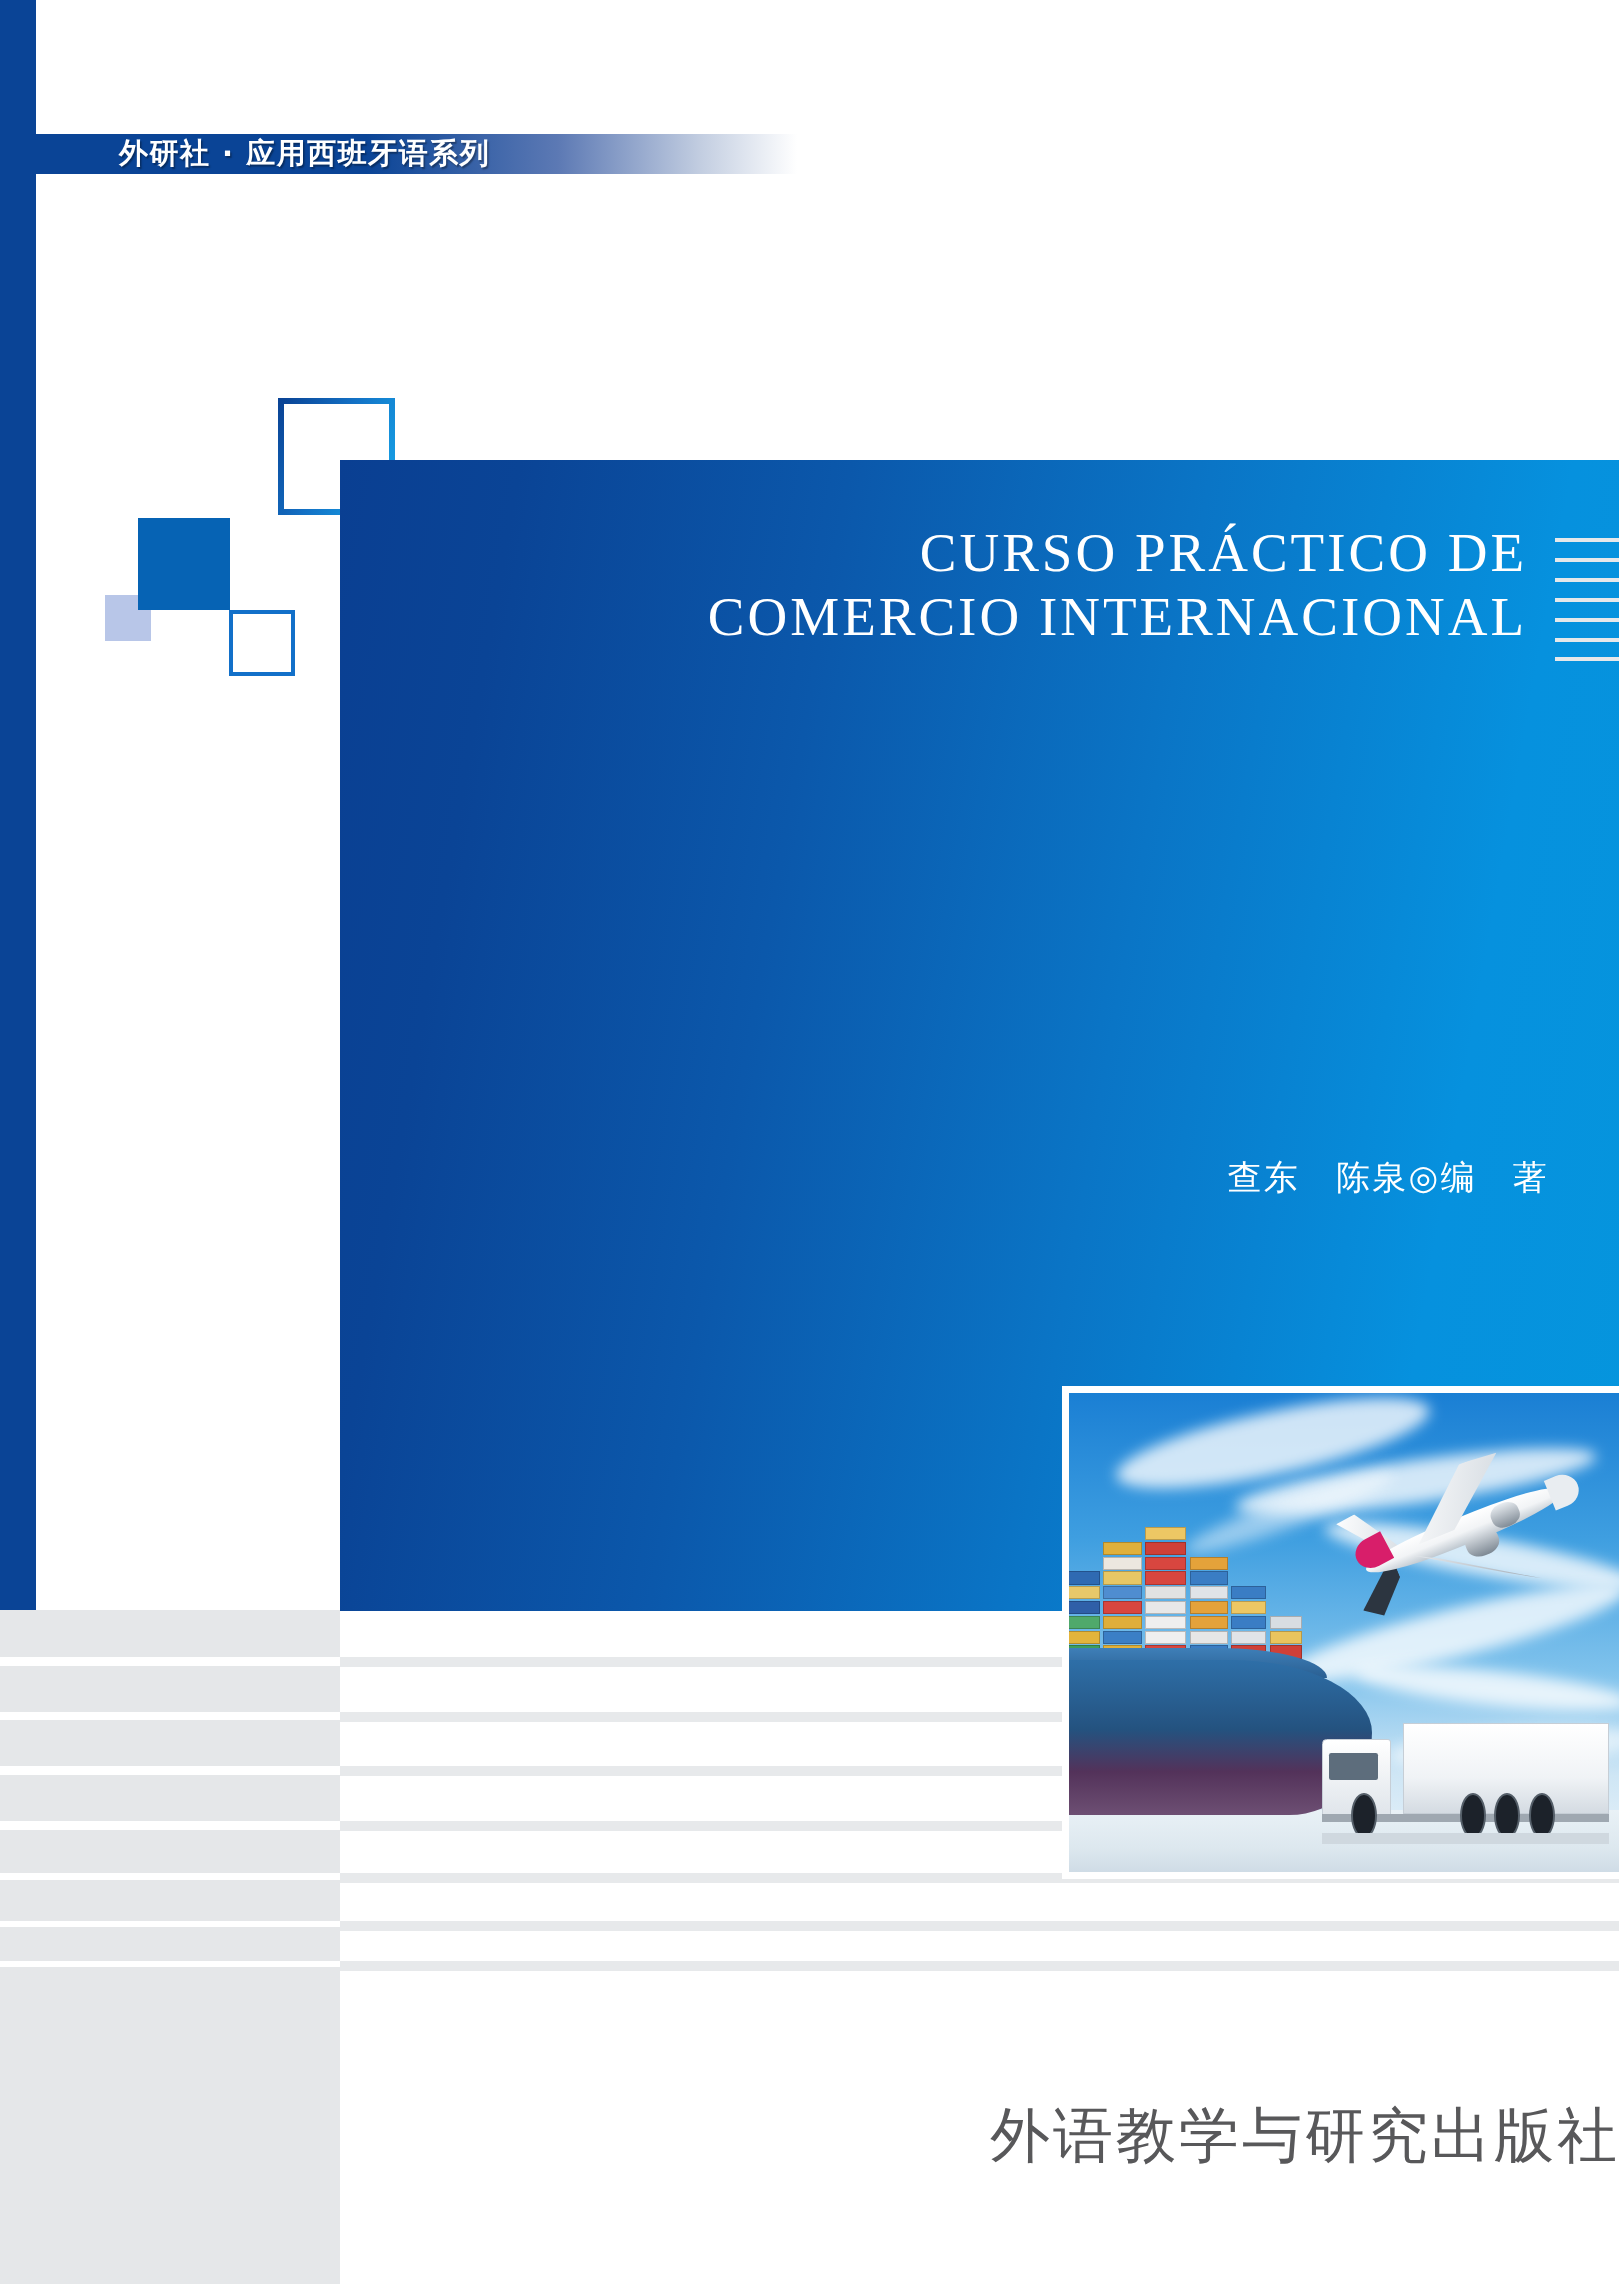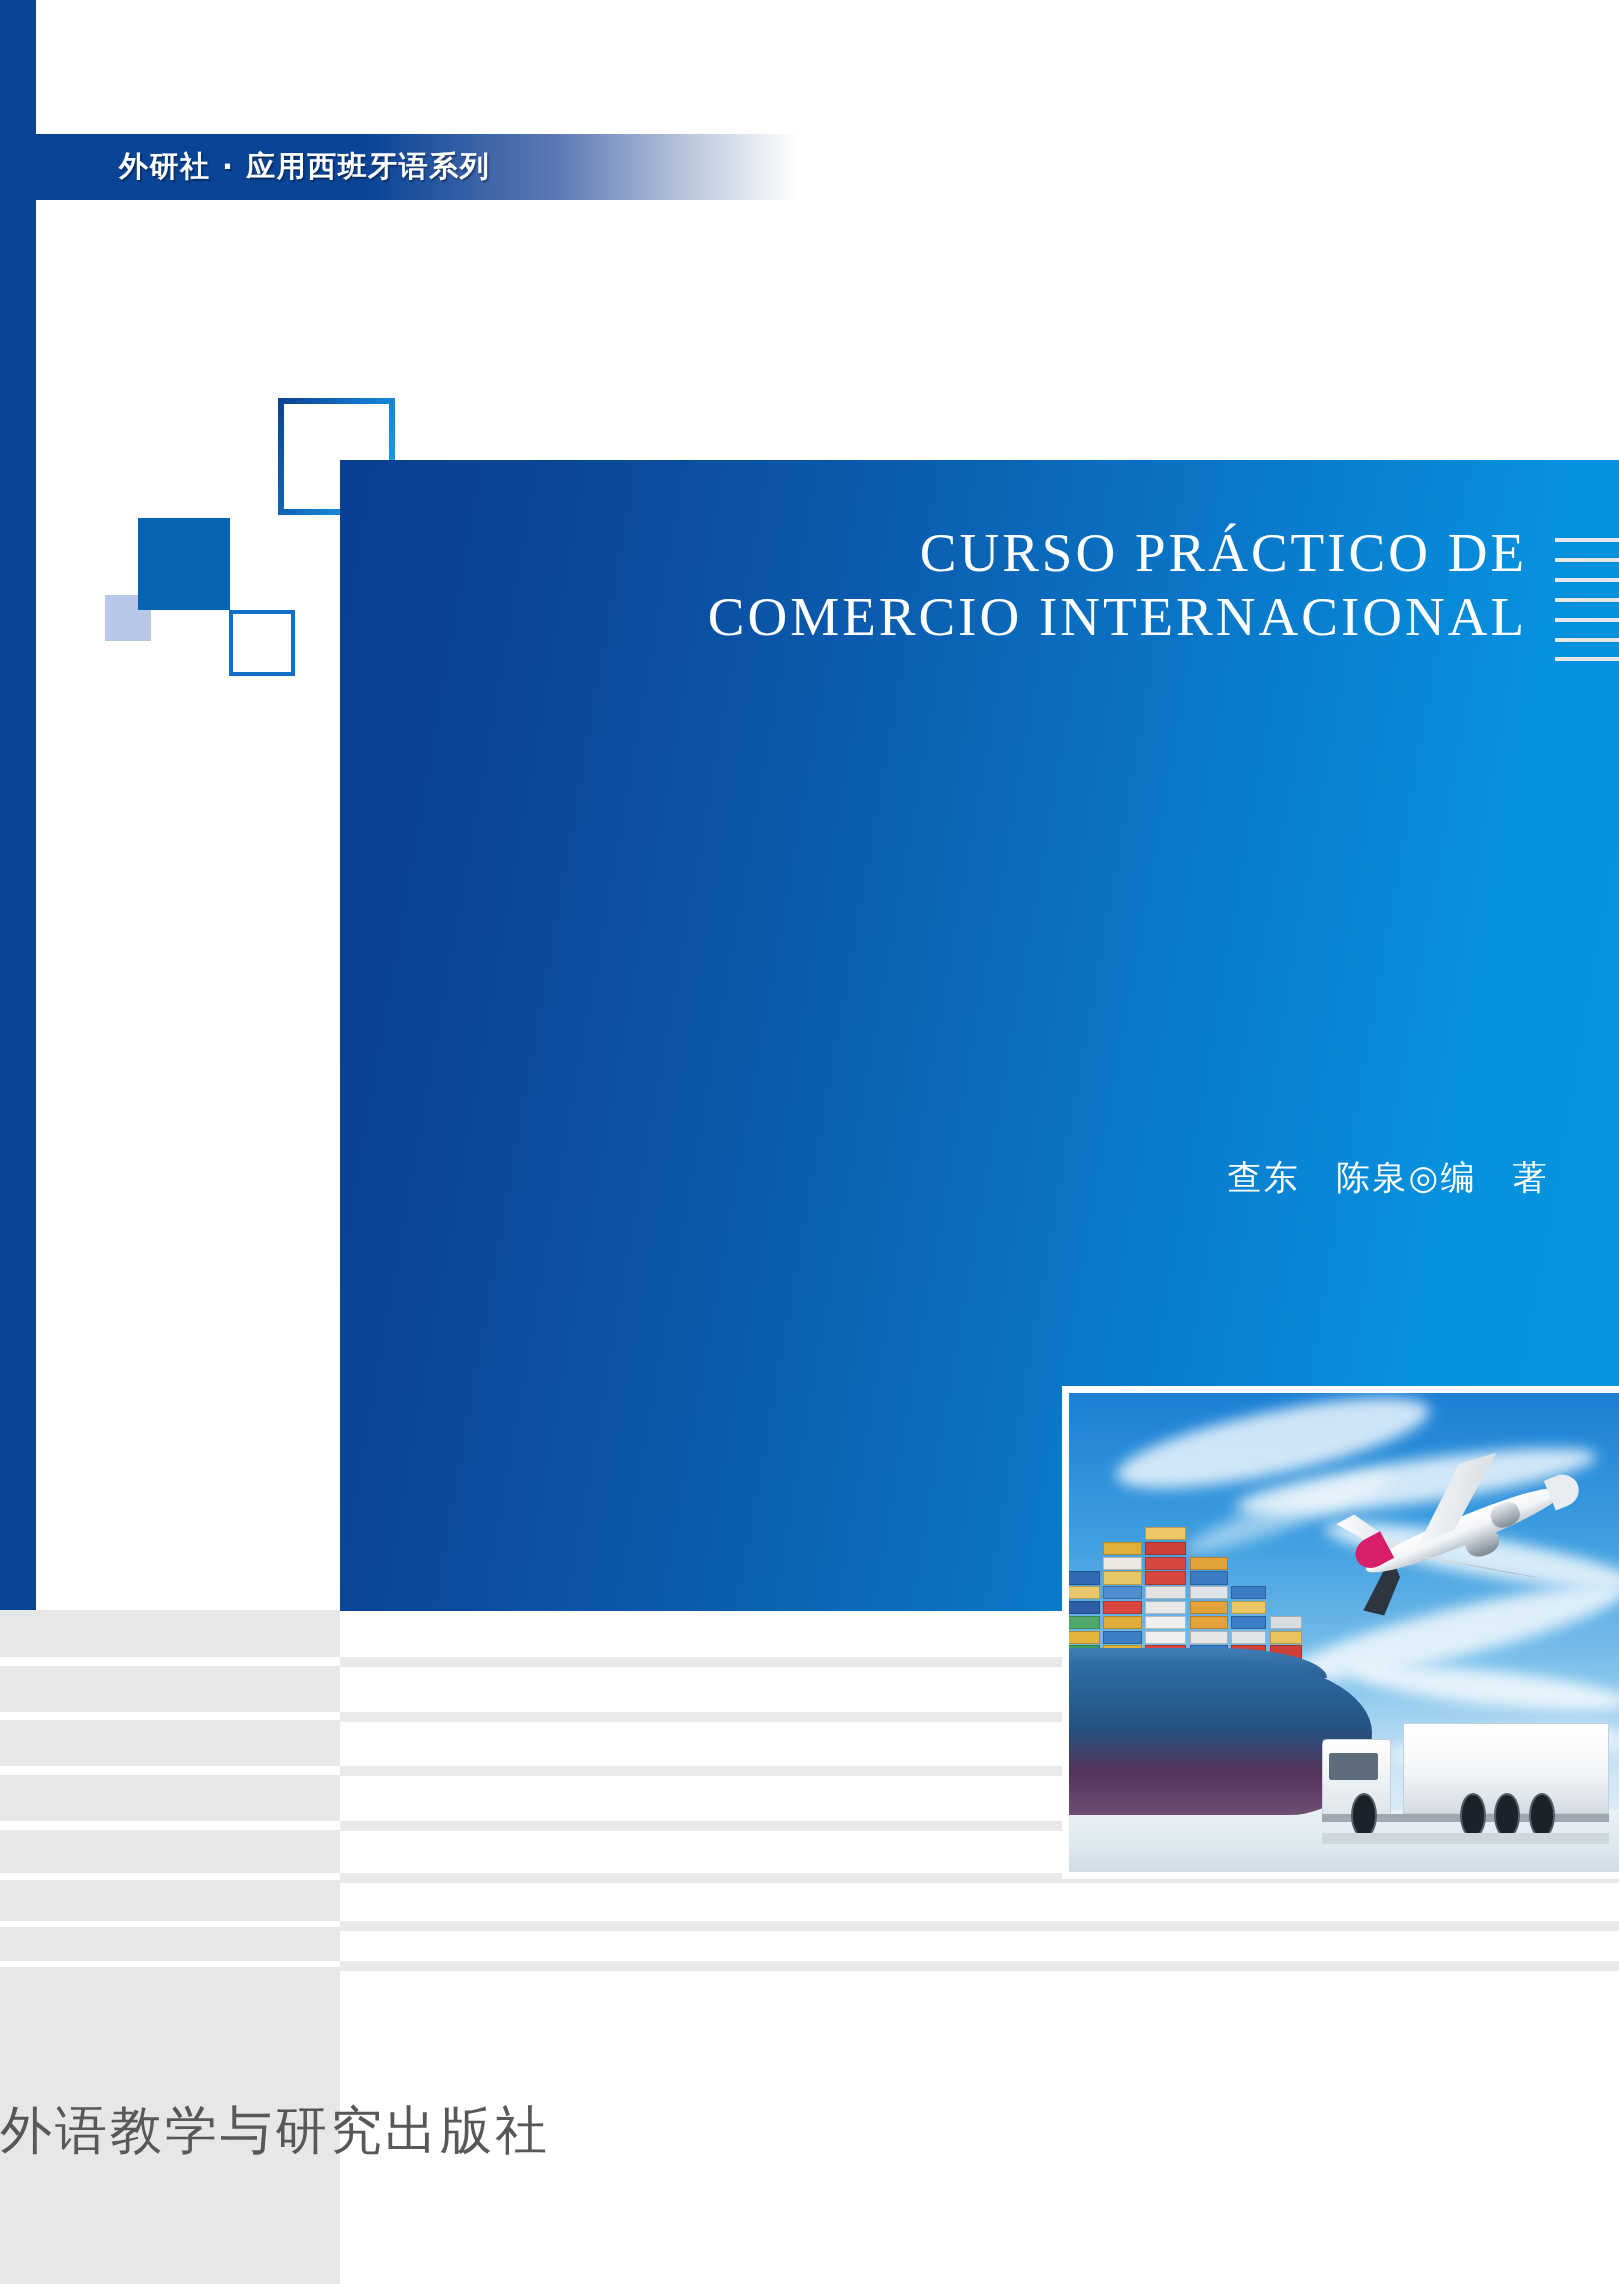--- a/index.html
+++ b/index.html
@@ -18,21 +18,21 @@
     position:absolute;
     left:0; top:0;
     width:36px; height:1610px;
     background:#0a4496;
   }
 
   
   .series-banner{
     position:absolute;
     left:0; top:134px;
-    width:797px; height:66px;
+    width:797px; height:40px;
     background:linear-gradient(to right,#0a4496 0%,#0a4496 46%,#5c79b4 70%,#c3cee1 88%,#ffffff 100%);
   }
   .series-banner .series-label{
     position:absolute;
     left:119px; top:50%;
     transform:translateY(-50%);
     color:#ffffff;
     font-size:29px;
     font-weight:bold;
     letter-spacing:1.5px;
@@ -239,24 +239,24 @@
     background:#ffffff;
   }
   .br-line{
     position:absolute;left:0;width:1280px;height:9.6px;background:#e7e9eb;
   }
 
   
   .publisher{
     position:absolute;
     left:0; right:0; top:2096px;
-    text-align:left;
+    text-align:right;
     color:#58585a;
     font-family:"DejaVu Sans","Liberation Sans",sans-serif;
-    font-size:52px;
+    font-size:60px;
     font-weight:500;
     letter-spacing:3px;
     z-index:12;
   }
 </style>
 </head>
 <body>
 
 <div id="cover">
 

